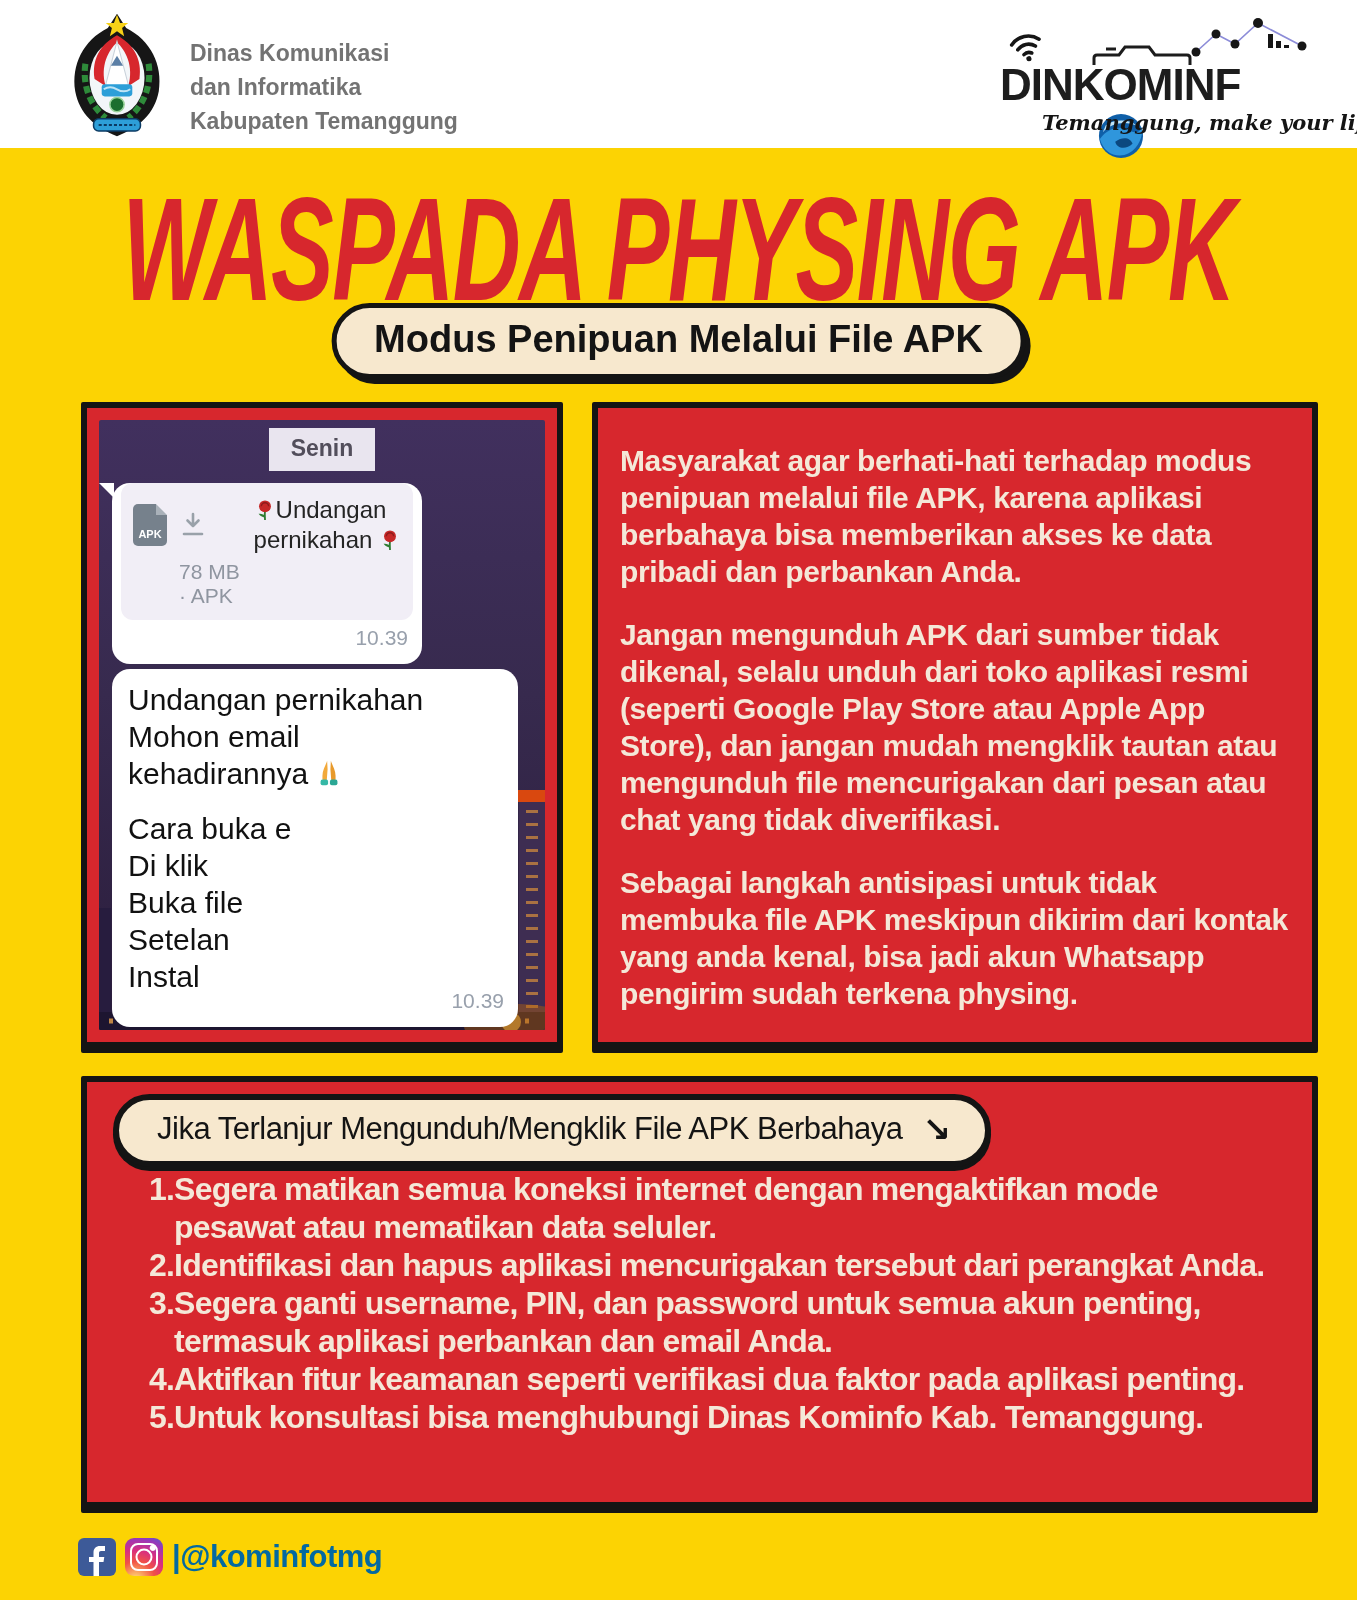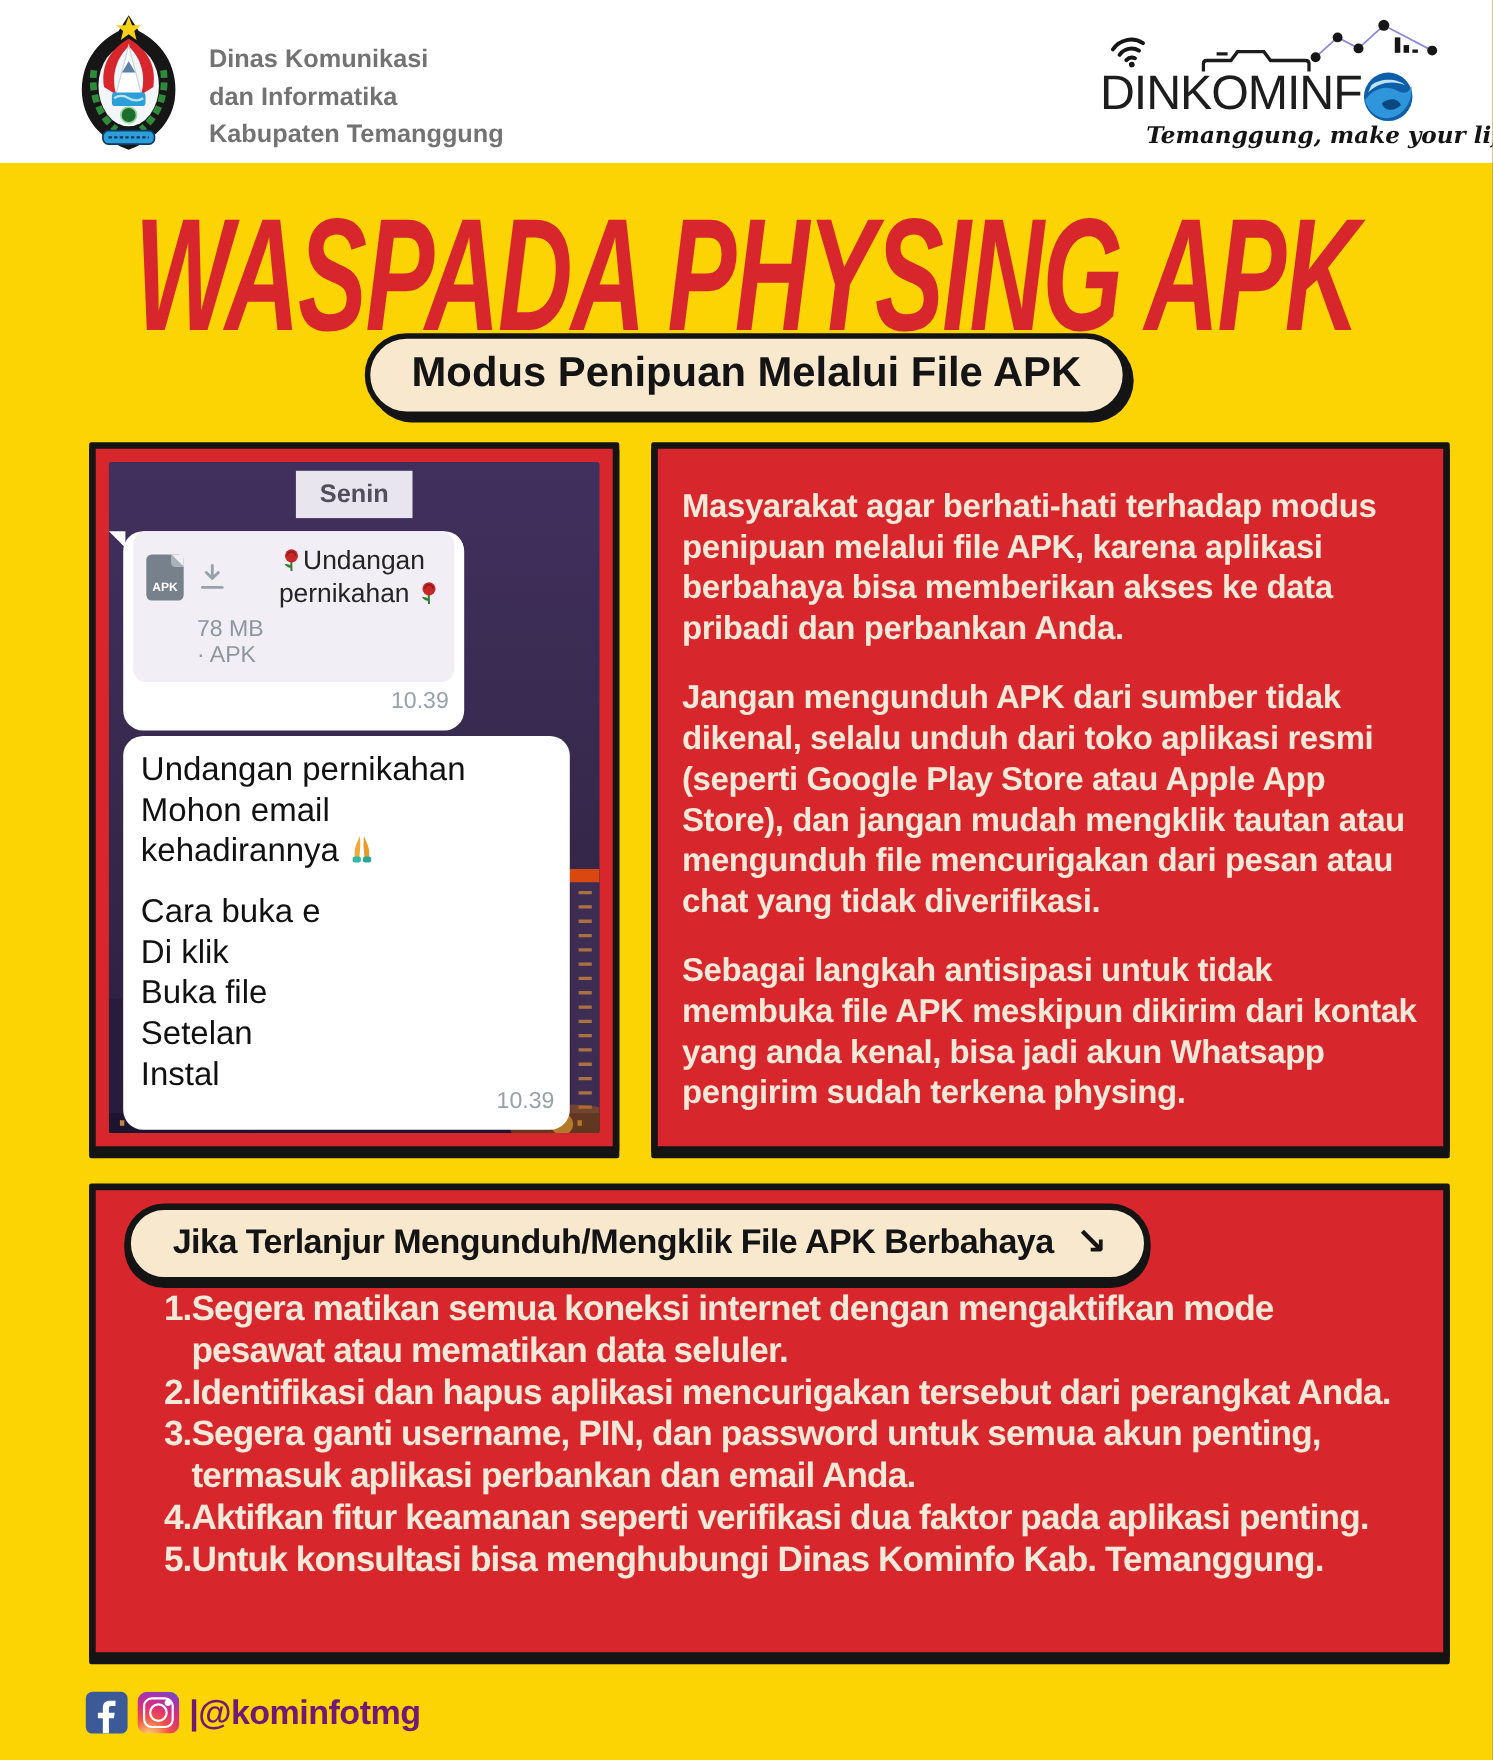--- a/index.html
+++ b/index.html
@@ -8,21 +8,21 @@
   
   .header{position:absolute;top:0;left:0;width:1357px;height:148px;background:#FFFFFF;}
   .crest{position:absolute;left:64px;top:10px;width:106px;height:130px;}
   .agency{position:absolute;left:190px;top:36px;font-size:23px;font-weight:bold;
           line-height:34px;color:#737373;}
   .brand{position:absolute;left:1000px;top:14px;width:340px;height:122px;}
   .wifi-ic{position:absolute;left:6px;top:14px;transform:rotate(-12deg);}
   .cam-ic{position:absolute;left:92px;top:30px;}
   .chart-ic{position:absolute;left:190px;top:2px;}
   .wordmark{position:absolute;left:0;top:46px;display:flex;align-items:center;
-            font-size:44px;font-weight:normal;letter-spacing:-1px;color:#1D1D1D;white-space:nowrap;}
+            font-size:44px;font-weight:bold;letter-spacing:-1px;color:#1D1D1D;white-space:nowrap;flex-direction:column;}
   .wave-o{margin-left:1px;transform:translateY(3px);}
   .tagline{position:absolute;left:42px;top:96px;font-family:"DejaVu Serif",serif;
            font-style:italic;font-weight:bold;font-size:21px;color:#141414;white-space:nowrap;}
   
   .title{position:absolute;top:178px;left:0;width:100%;text-align:center;font-style:italic;}
   .title-text{display:inline-block;font-size:94px;font-weight:bold;letter-spacing:-1.5px;
               color:#D7272D;line-height:1;transform:scaleY(1.55);transform-origin:center top;
               white-space:nowrap;}
   .subtitle{position:absolute;top:303px;left:50%;transform:translateX(-50%);
             background:#F7E8CE;border:5px solid #141414;border-radius:40px;
@@ -64,36 +64,36 @@
   .msg-line{min-height:37px;}
   .msg-line.gap{min-height:18px;height:18px;}
   .b2-time{position:absolute;right:14px;bottom:8px;font-size:21px;color:#98A0AC;}
   .pray-ic{vertical-align:-4px;margin-left:6px;}
   .rose-ic{vertical-align:-3px;}
   
   .bottom-panel{left:81px;top:1076px;width:1237px;height:432px;}
   .steps-pill{position:absolute;left:26px;top:12px;background:#F7E8CE;border:6px solid #141414;
               border-radius:44px;padding:9px 34px 12px 38px;box-shadow:0 4px 0 #141414;
               display:flex;align-items:center;gap:20px;}
-  .steps-heading{font-size:31px;font-weight:bold;color:#141414;letter-spacing:-0.5px;white-space:nowrap;}
+  .steps-heading{font-size:31px;font-weight:normal;color:#141414;letter-spacing:-0.5px;white-space:nowrap;}
   .steps-arrow{font-size:34px;font-weight:bold;color:#141414;font-family:"DejaVu Sans",sans-serif;}
   .steps-list{position:absolute;left:62px;right:26px;top:88px;list-style:none;margin:0;padding:0;}
   .steps-list li{display:grid;grid-template-columns:max-content 1fr;font-size:32px;
                  line-height:38px;font-weight:bold;letter-spacing:-0.8px;color:#F4E8D8;}
   
   .footer{position:absolute;left:78px;top:1538px;display:flex;align-items:center;gap:9px;}
   .fb-ic{width:38px;height:38px;background:#3D5A98;border-radius:6px;display:flex;
          align-items:flex-end;justify-content:center;}
   .ig-ic{position:relative;width:38px;height:38px;border-radius:9px;
          background:radial-gradient(circle at 73% 26%,#ffffff 0 2.5px,rgba(0,0,0,0) 3.5px),
                     radial-gradient(circle at 28% 112%,#FED373 6%,#F15245 38%,#D92E7F 60%,#9B36B7 82%,#515ECF 100%);}
   .ig-ic::before{content:"";position:absolute;inset:5px;border:2.5px solid #fff;border-radius:8px;}
   .ig-ic::after{content:"";position:absolute;left:50%;top:50%;width:13px;height:13px;
                 transform:translate(-50%,-50%);border:2.5px solid #fff;border-radius:50%;}
-  .handle{font-size:31px;font-weight:bold;color:#701a75;letter-spacing:-0.5px;}
+  .handle{font-size:31px;font-weight:bold;color:#0369a1;letter-spacing:-0.5px;}
 </style>
 </head>
 <body>
 
 <div class="page">
 
   <div class="header">
     <svg class="crest" viewBox="0 0 104 126">
       <path d="M52 3 L61 17 C85 29 97 53 93 79 C89 101 73 115 52 123 C31 115 15 101 11 79 C7 53 19 29 43 17 Z" fill="#161616"></path>
       <ellipse cx="52" cy="66" rx="27" ry="36" fill="#F3F6F9"></ellipse>

